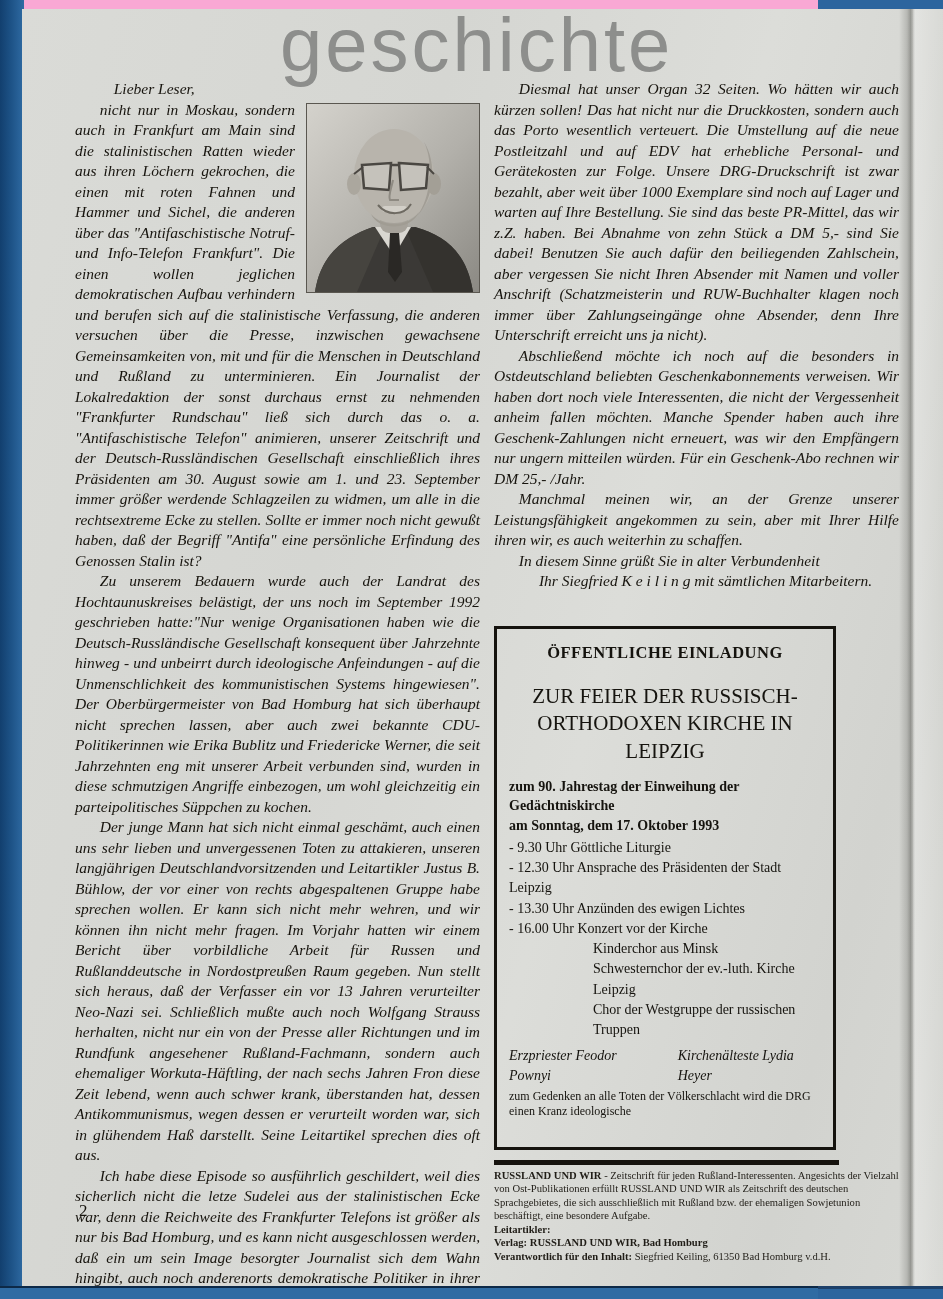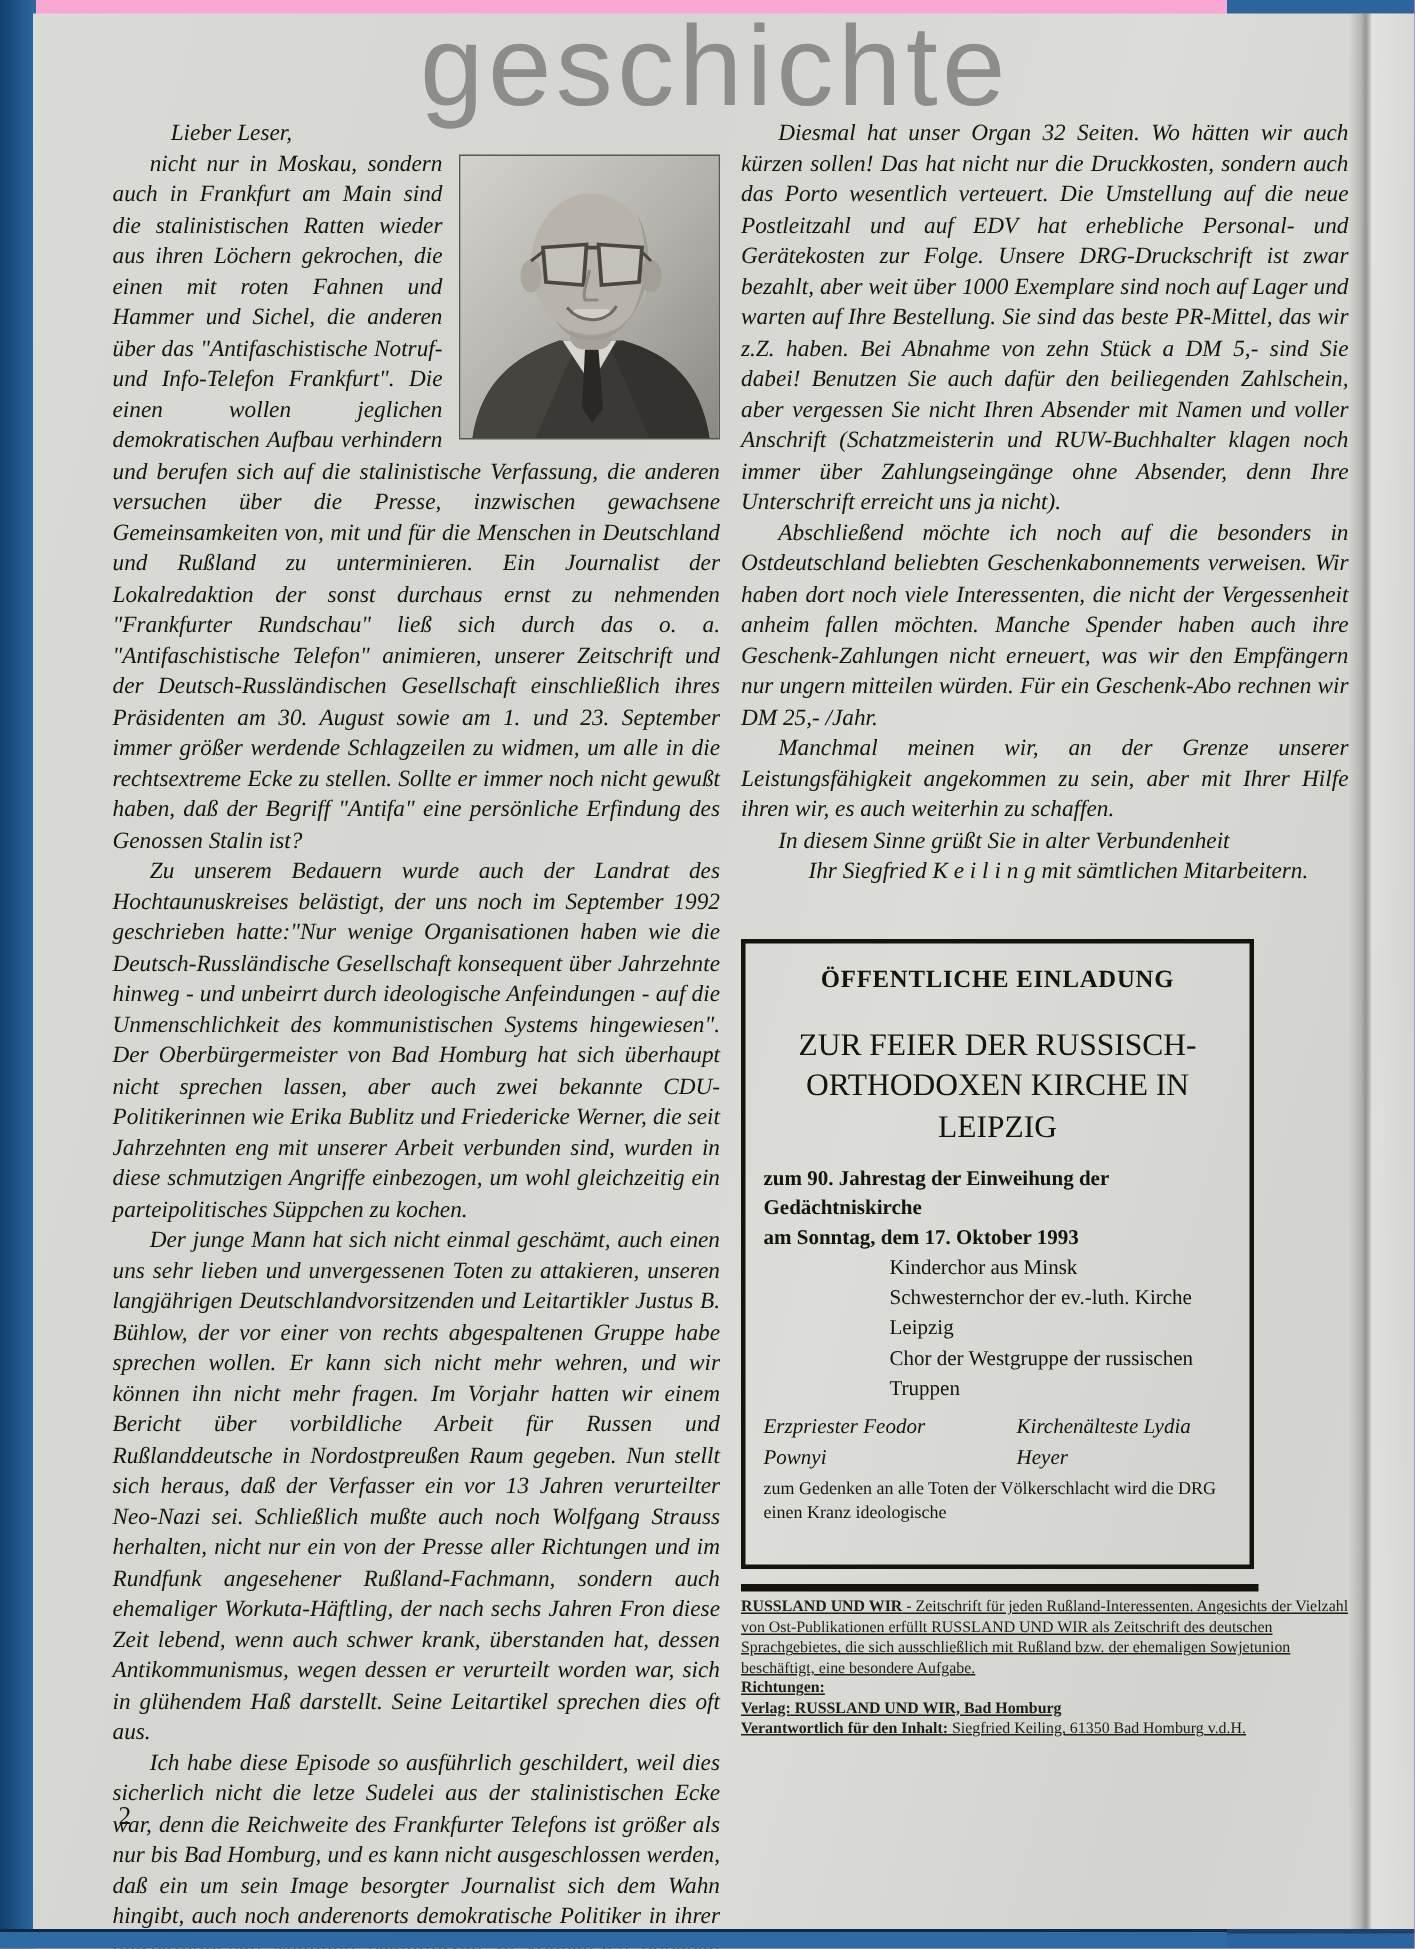--- a/index.html
+++ b/index.html
@@ -33,21 +33,21 @@
     font-style:normal;text-align:left;color:#15130e;}
   .inv-title{text-align:center;font-weight:700;font-size:16.5px;letter-spacing:.5px;margin-top:4px;}
   .inv-heading{text-align:center;font-size:21px;line-height:1.3;margin-top:20px;}
   .inv-occasions{margin-top:12px;font-weight:700;font-size:14px;line-height:1.4;}
   .inv-sched{font-size:14px;line-height:1.45;margin-top:2px;}
   .inv-choirs{font-size:14px;line-height:1.45;padding-left:84px;}
   .inv-names{display:flex;gap:26px;font-style:italic;font-size:14px;margin-top:5px;}
   .inv-note{font-size:12px;line-height:1.3;margin-top:2px;}
   .imp-rule{width:345px;height:5px;background:#16130e;margin:10px 0 4px 0;}
   .impressum{font-style:normal;font-size:10.6px;line-height:1.27;text-align:left;color:#201d17;}
-  .impressum p{margin:0;text-decoration:underline;}
+  .impressum p{margin:0;}
   .imp-bold{font-weight:700;}
   .pagenum{position:absolute;left:57px;top:1192px;font-size:17px;font-style:normal;color:#17140e;}
 </style>
 </head>
 <body>
 
 <div class="screen">
   <div class="paper">
 
     <div class="masthead">geschichte</div>
@@ -107,37 +107,43 @@
           <div class="inv-box">
             <div class="inv-title">ÖFFENTLICHE EINLADUNG</div>
             <div class="inv-heading">
               <span>ZUR FEIER DER RUSSISCH-</span><br>
               <span>ORTHODOXEN KIRCHE IN LEIPZIG</span>
             </div>
             <div class="inv-occasions">
               <div>zum 90. Jahrestag der Einweihung der Gedächtniskirche</div>
               <div>am Sonntag, dem 17. Oktober 1993</div>
             </div>
+            <div class="inv-sched">
+              <div>- 9.30 Uhr Göttliche Liturgie</div>
+              <div>- 12.30 Uhr Ansprache des Präsidenten der Stadt Leipzig</div>
+              <div>- 13.30 Uhr Anzünden des ewigen Lichtes</div>
+              <div>- 16.00 Uhr Konzert vor der Kirche</div>
+            </div>
             <div class="inv-choirs">
               <div>Kinderchor aus Minsk</div>
               <div>Schwesternchor der ev.-luth. Kirche Leipzig</div>
               <div>Chor der Westgruppe der russischen Truppen</div>
             </div>
             <div class="inv-names">
               <span>Erzpriester Feodor Pownyi</span>
               <span>Kirchenälteste Lydia Heyer</span>
             </div>
             <div class="inv-note">zum Gedenken an alle Toten der Völkerschlacht wird die DRG einen Kranz ideologische</div>
           </div>
 
           <div class="imp-rule"></div>
 
           <div class="impressum">
             <p><b>RUSSLAND UND WIR</b><span> - Zeitschrift für jeden Rußland-Interessenten. Angesichts der Vielzahl von Ost-Publikationen erfüllt RUSSLAND UND WIR als Zeitschrift des deutschen Sprachgebietes, die sich ausschließlich mit Rußland bzw. der ehemaligen Sowjetunion beschäftigt, eine besondere Aufgabe.</span></p>
-            <p><b>Richtungen:</b></p>
+            <p><b>Leitartikler:</b></p>
             <p><b>Verlag:</b><b><span> RUSSLAND UND WIR, Bad Homburg</span></b></p>
             <p><b>Verantwortlich für den Inhalt:</b><span> Siegfried Keiling, 61350 Bad Homburg v.d.H.</span></p>
 
           </div>
         </div>
 
       </div>
     </div>
 
     <div class="pagenum">2</div>

